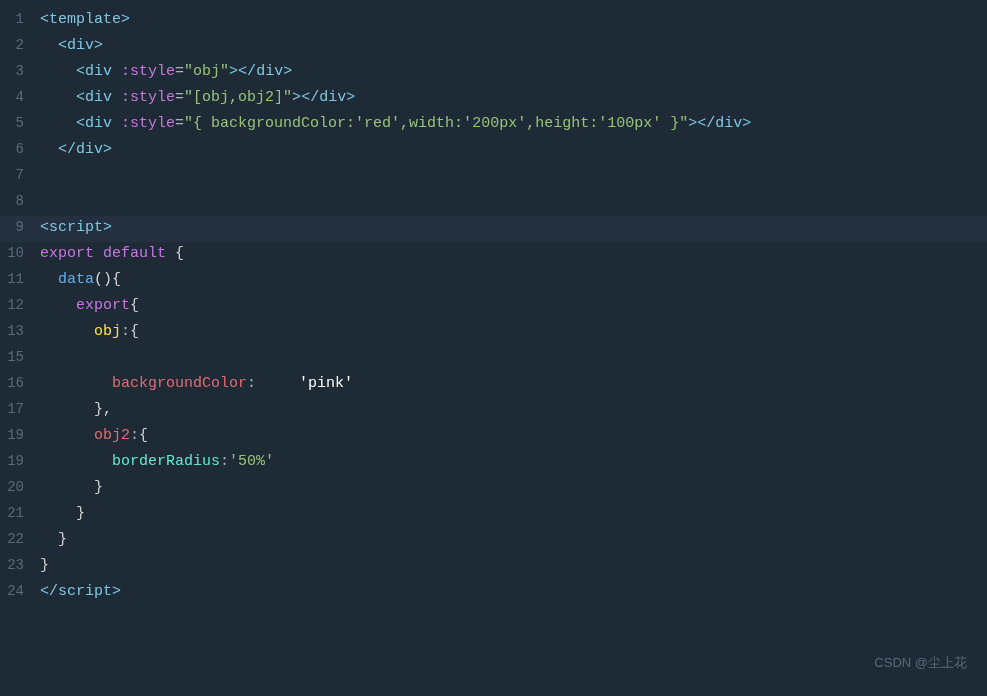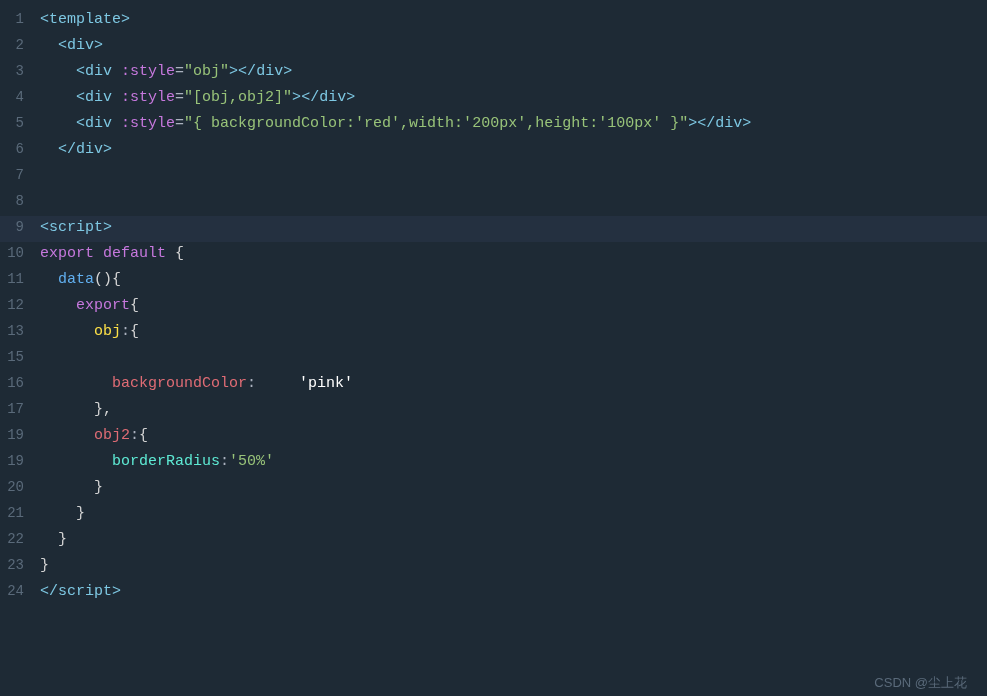--- a/index.html
+++ b/index.html
@@ -48,21 +48,21 @@
       flex: 1;
       white-space: pre;
       padding-right: 20px;
     }
     .highlighted-line {
       background-color: #243040;
     }
 
     .watermark {
       position: absolute;
-      bottom: 2px;
+      bottom: 22px;
       right: 20px;
       color: #5a6a7a;
       font-family: Arial, sans-serif;
       font-size: 13px;
     }
   </style>
 </head>
 <body>
 
 <div class="code-container">

